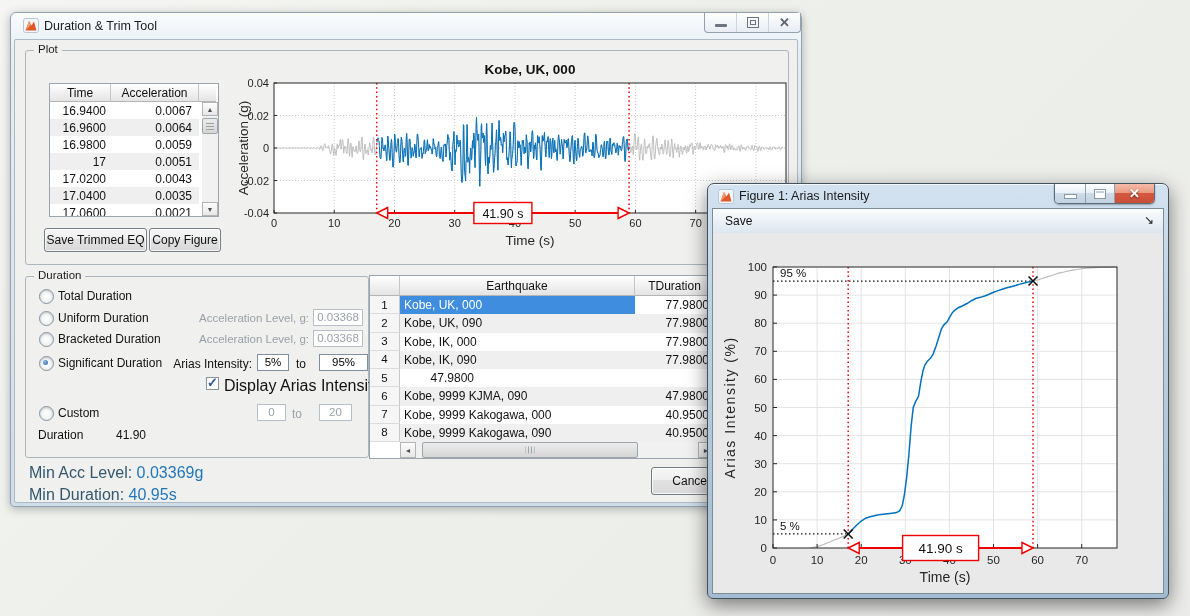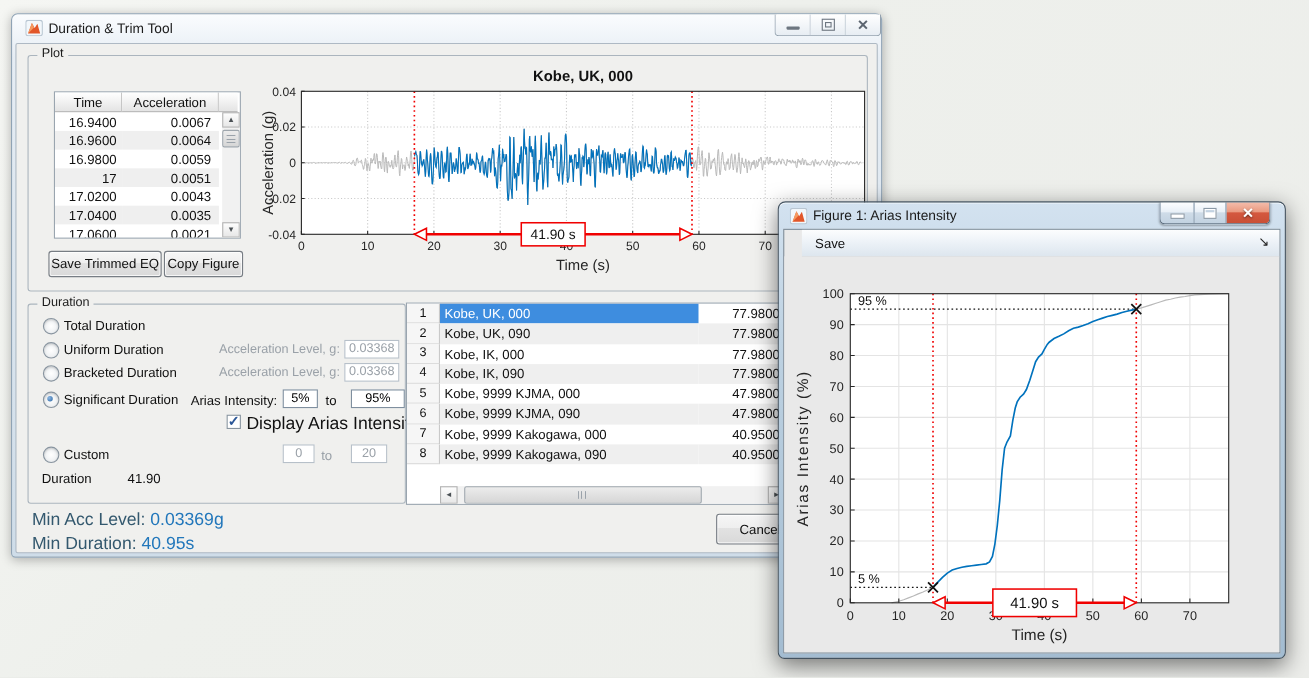--- a/index.html
+++ b/index.html
@@ -72,21 +72,21 @@
   .status{position:absolute;left:18px;font-size:16px;white-space:nowrap;}
   .slabel{color:#33586e;}
   .svalue{color:#2277bb;}
   
   .fig-win{left:707px;top:183px;width:460px;height:414px;z-index:2;
     border:1px solid #43525f;border-radius:7px 7px 6px 6px;
     background:linear-gradient(#d3e2f0 0%,#bed2e2 30%,#a3bcd1 100%);
     box-shadow:0 6px 20px rgba(0,0,0,.5),inset 0 1px 0 rgba(255,255,255,.75);}
   .fig-body{position:absolute;left:4px;right:4px;top:24px;bottom:4px;background:#e9e9e9;border:1px solid #7d8c99;box-sizing:border-box;}
   .menubar{position:absolute;left:0;right:0;top:0;height:24px;
-    background:linear-gradient(#fcfdfe,#eaf0f6 55%,#dde6ee);border-bottom:1px solid #bcc5cd;margin-left:16px;}
+    background:linear-gradient(#fcfdfe,#eaf0f6 55%,#dde6ee);border-bottom:1px solid #bcc5cd;}
   .menu-item{position:absolute;left:12px;top:5px;font-size:12px;color:#111;}
   .dock-arrow{position:absolute;right:9px;top:4px;font-size:12px;color:#222;}
   .fig-canvas{position:absolute;left:0;right:0;top:24px;bottom:0;background:#e9e9e9;}
   .aero-group{position:absolute;display:flex;height:19px;border-radius:0 0 5px 5px;overflow:hidden;
     border:1px solid #5a6b7c;border-top:none;box-shadow:0 1px 2px rgba(0,0,0,.3);}
   .aero-btn{display:flex;align-items:center;justify-content:center;border-left:1px solid #8fa0b0;
     background:linear-gradient(#fdfeff 0%,#e9f0f7 45%,#cfdce8 50%,#c2d2e1 100%);cursor:default;}
   .aero-btn:first-child{border-left:none;}
   .aero-close{background:linear-gradient(#f4bcab 0%,#ea9a80 45%,#d4583f 50%,#c94f36 100%);}
   .agl-min{width:11px;height:3px;background:#fff;border:1px solid #8a98a6;margin-top:6px;}
@@ -259,20 +259,25 @@
     <span class="radio" style="left:28px;top:393px"></span>
     <span class="optlabel" style="left:47px;top:393px">Custom</span>
     <div class="field dis" style="left:246px;top:391px;width:29px">0</div>
     <span class="toword dis" style="left:281px;top:394px">to</span>
     <div class="field dis" style="left:308px;top:391px;width:33px">20</div>
 
     <span class="optlabel" style="left:27px;top:415px">Duration</span>
     <span class="optlabel" style="left:105px;top:415px">41.90</span>
 
     <div class="datatable" style="left:358px;top:262px;width:344px;height:182px">
+      <div class="th-row">
+        <div class="th" style="width:30px;height:20px"></div>
+        <div class="th" style="width:235px;height:20px">Earthquake</div>
+        <div class="th" style="width:79px;height:20px;border-right:none">TDuration</div>
+      </div>
       <div id="eq-rows">
           <div class="erow">
             <div class="td enum">1</div>
             <div class="td ename sel">Kobe, UK, 000</div>
             <div class="td etd">77.9800</div>
           </div>
           <div class="erow alt">
             <div class="td enum">2</div>
             <div class="td ename">Kobe, UK, 090</div>
             <div class="td etd">77.9800</div>
@@ -282,21 +287,20 @@
             <div class="td ename">Kobe, IK, 000</div>
             <div class="td etd">77.9800</div>
           </div>
           <div class="erow alt">
             <div class="td enum">4</div>
             <div class="td ename">Kobe, IK, 090</div>
             <div class="td etd">77.9800</div>
           </div>
           <div class="erow">
             <div class="td enum">5</div>
-            <div class="td ename">Kobe, 9999 KJMA, 000</div>
             <div class="td etd">47.9800</div>
           </div>
           <div class="erow alt">
             <div class="td enum">6</div>
             <div class="td ename">Kobe, 9999 KJMA, 090</div>
             <div class="td etd">47.9800</div>
           </div>
           <div class="erow">
             <div class="td enum">7</div>
             <div class="td ename">Kobe, 9999 Kakogawa, 000</div>

